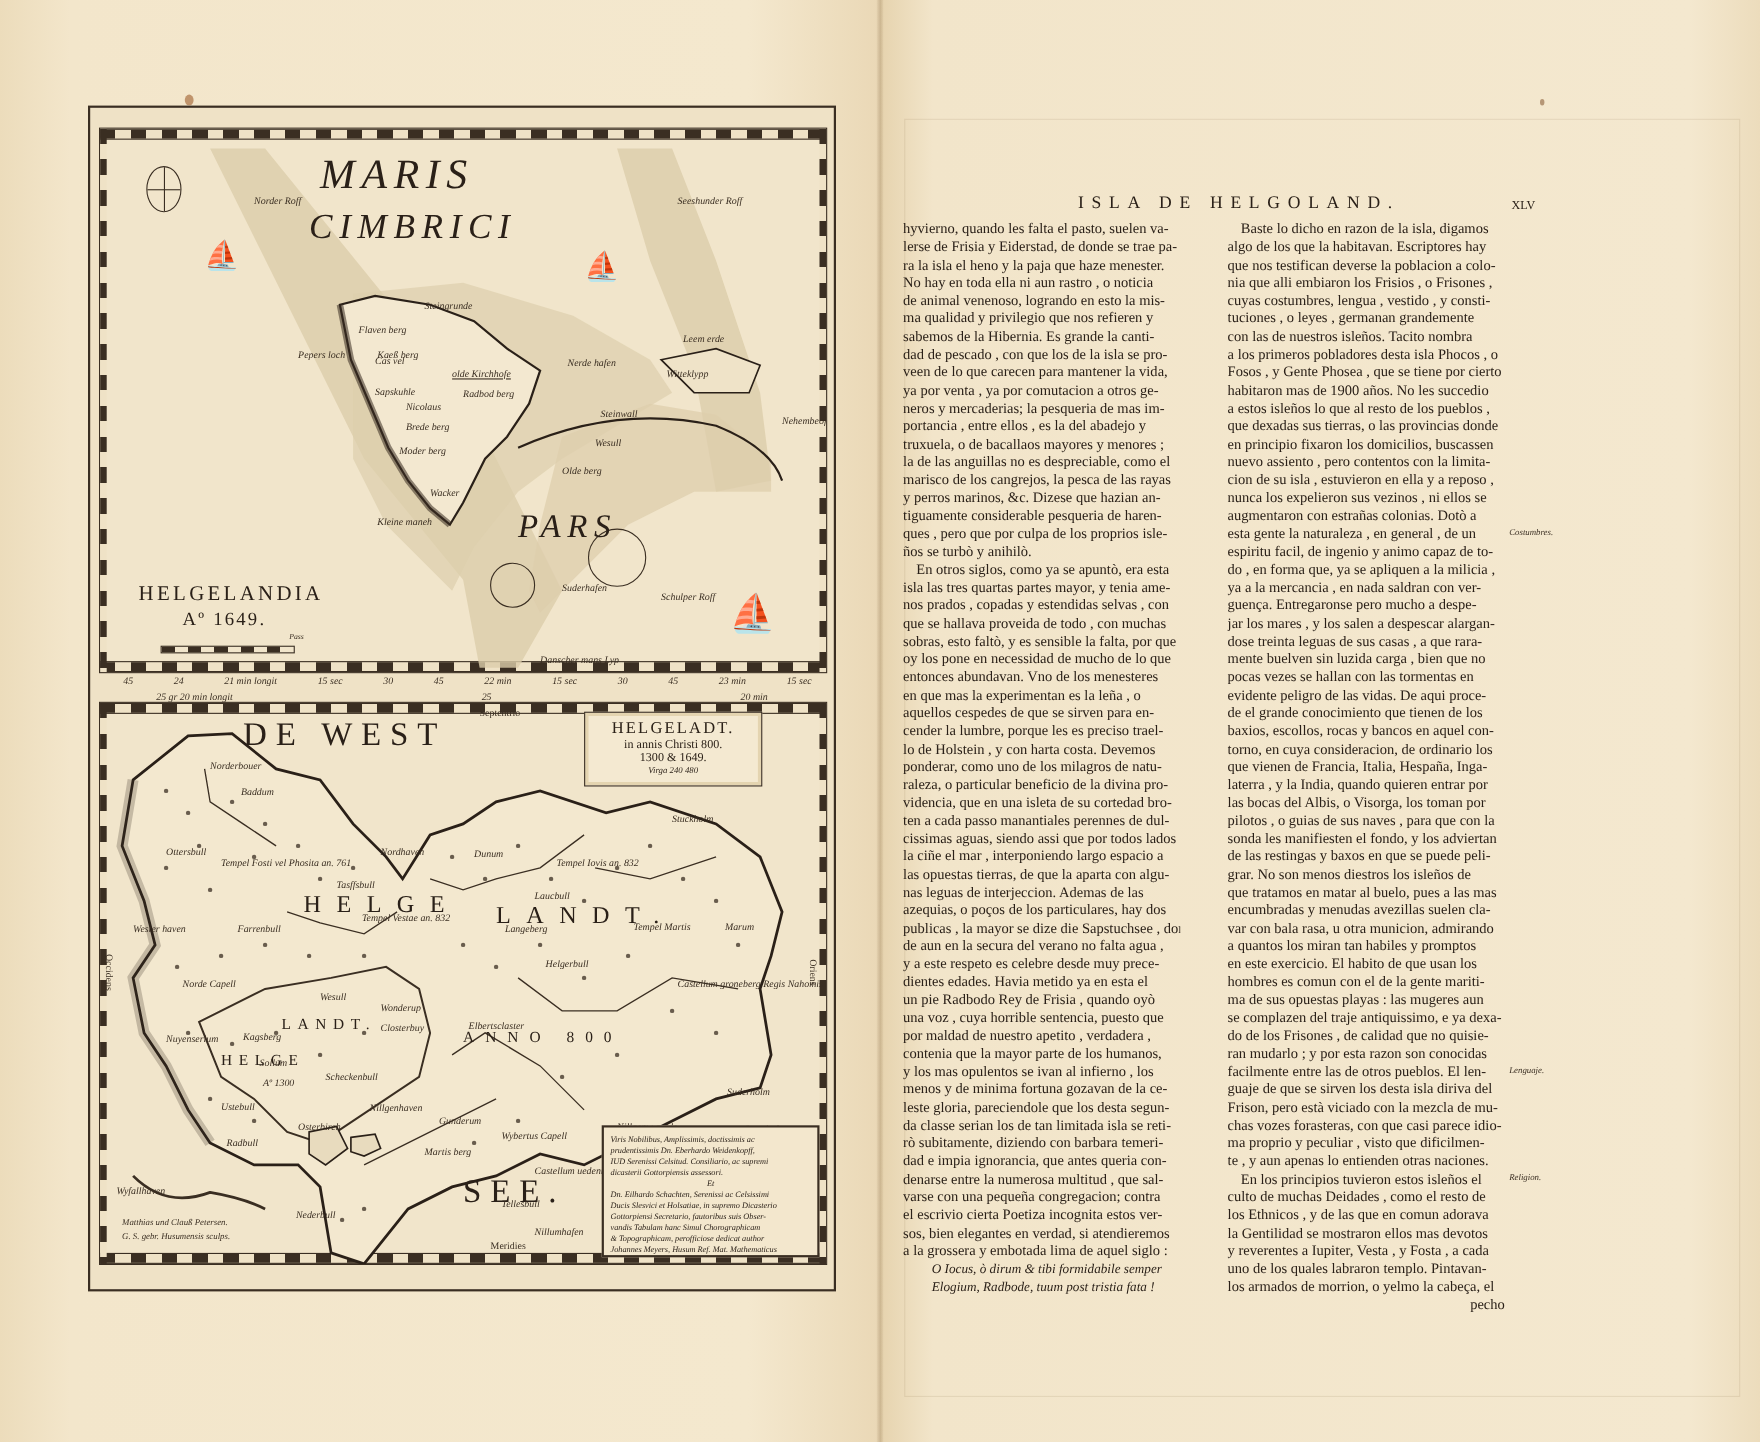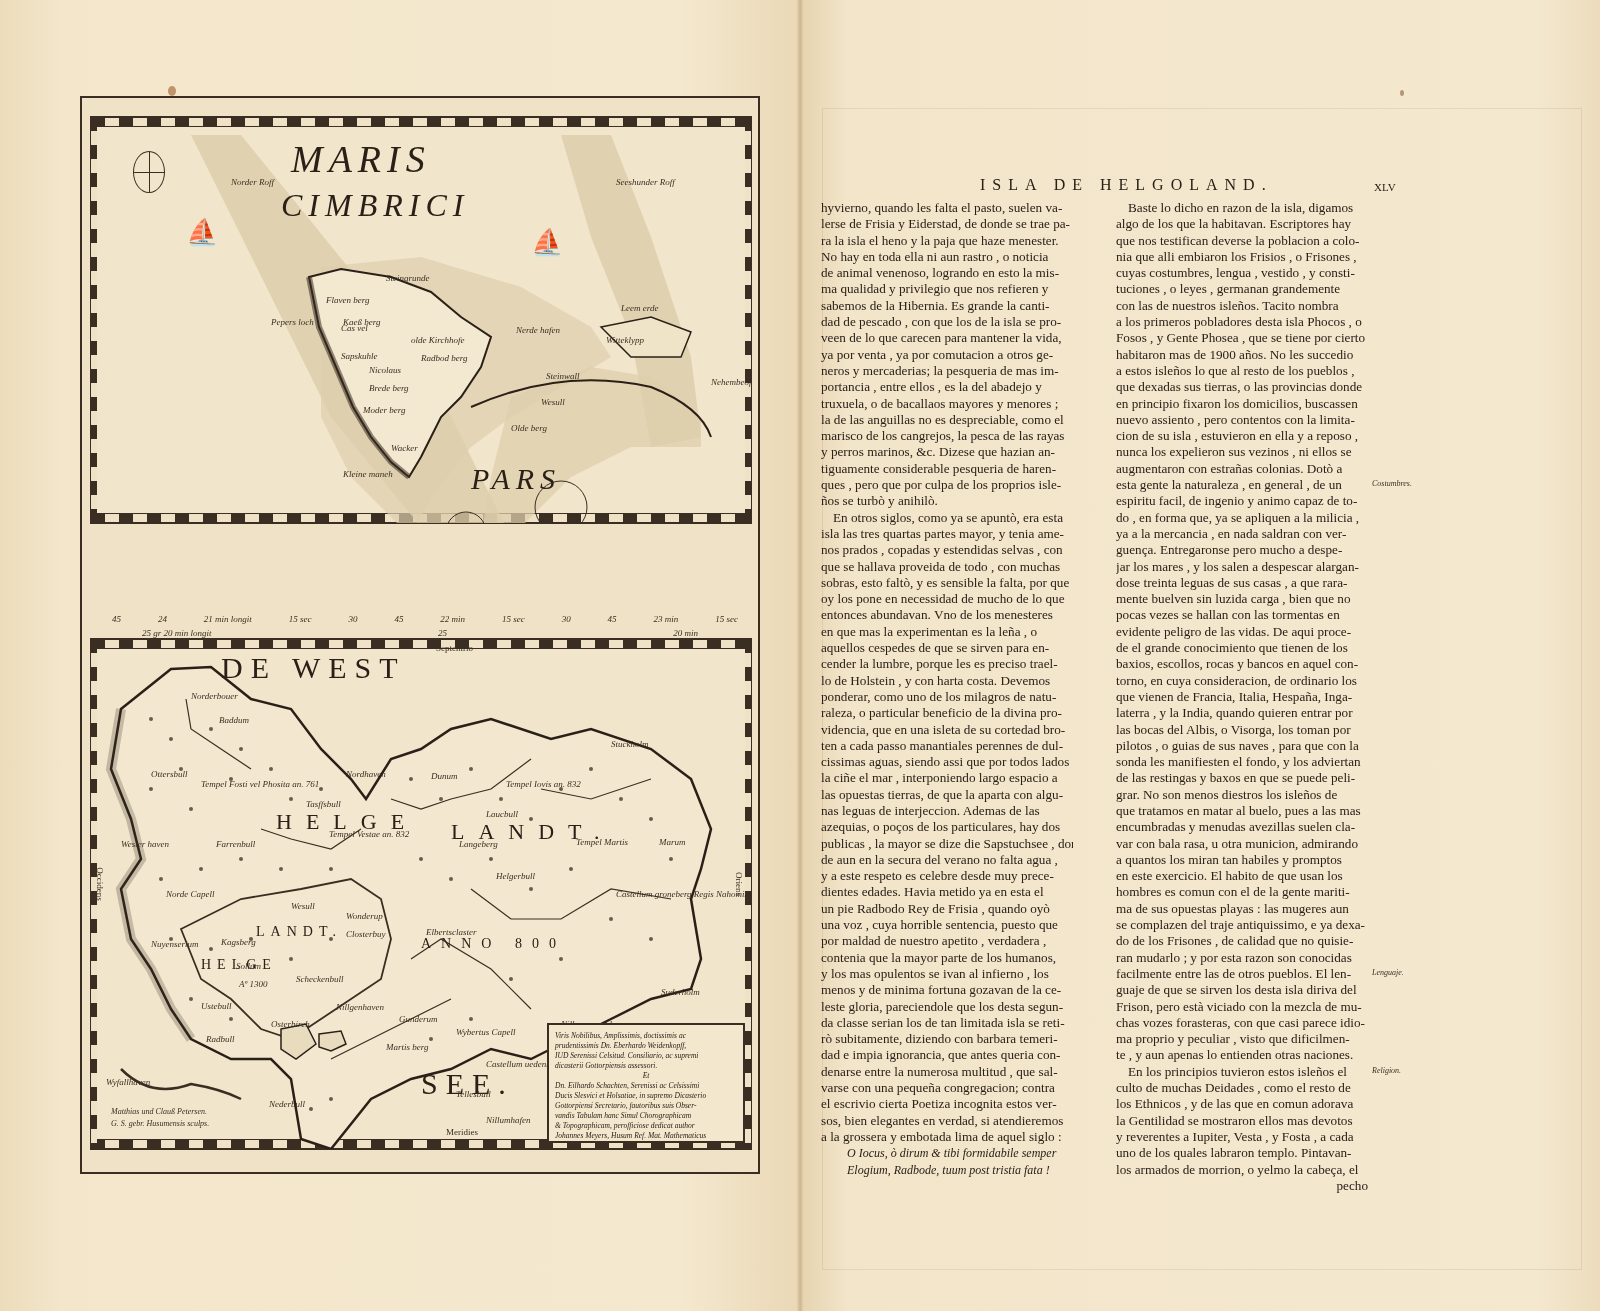--- a/index.html
+++ b/index.html
@@ -6,21 +6,21 @@
   body{width:1600px;height:1311px;background:#f1e3c6;position:relative;overflow:hidden;font-family:"Liberation Serif","DejaVu Serif",serif;color:#2b2118;}
   .page{position:absolute;top:0;height:1311px;}
   .page-left{left:0;width:800px;background:linear-gradient(90deg,#ecdcbb 0%,#f3e6cb 8%,#f4e8ce 85%,#ead8b6 100%);}
   .page-right{left:800px;width:800px;background:linear-gradient(90deg,#e6d3ae 0%,#f2e5ca 6%,#f4e8cf 92%,#ecdcbc 100%);}
   .gutter{position:absolute;left:797px;top:0;width:6px;height:1311px;background:linear-gradient(90deg,rgba(120,90,50,0.05),rgba(120,90,50,0.25),rgba(120,90,50,0.05));}
   .stain{position:absolute;border-radius:50%;background:rgba(160,110,60,0.15);}
 
   
   .map-frame{position:absolute;left:80px;top:96px;width:680px;height:1078px;border:2px solid #3a2e22;box-sizing:border-box;background:#efe2c6;}
   .map{position:absolute;left:8px;width:662px;border:1px solid #3a2e22;box-sizing:border-box;background:#f1e5cb;overflow:hidden;}
-  .map-top{top:18px;height:408px;}
+  .map-top{top:18px;height:496px;}
   .map-bottom{top:540px;height:512px;}
   .scale-bar{position:absolute;left:0;right:0;height:8px;background:repeating-linear-gradient(90deg,#3a2e22 0 14px,#efe2c6 14px 28px);border-top:1px solid #3a2e22;border-bottom:1px solid #3a2e22;}
   .scale-labels{position:absolute;left:20px;right:10px;display:flex;justify-content:space-between;font-size:9px;font-style:italic;color:#3a2e22;}
   .scale-label{white-space:nowrap;}
   .side-scale{position:absolute;top:0;bottom:0;width:6px;background:repeating-linear-gradient(180deg,#3a2e22 0 14px,#efe2c6 14px 28px);}
 
   .map-title{position:absolute;font-family:"Liberation Serif",serif;letter-spacing:3px;color:#2a2018;}
   .cursive{font-style:italic;color:#3a2e22;}
   .place{position:absolute;font-size:9px;font-style:italic;color:#3a2e22;white-space:nowrap;}
   .big-letters{position:absolute;font-family:"Liberation Serif",serif;color:#2a2018;letter-spacing:6px;}
@@ -93,21 +93,21 @@
     <div class="big-letters cursive" style="left:380px;top:345px;font-size:30px;">PARS</div>
     <div class="ship" style="left:95px;top:100px;">⛵</div>
     <div class="ship" style="left:440px;top:110px;">⛵</div>
     <div class="ship" style="left:572px;top:420px;font-size:34px;">⛵</div>
 
     <div id="top-places">
         <span class="place" style="left: 295px; top: 156px;">Steingrunde</span>
         <span class="place" style="left: 235px; top: 178px;">Flaven berg</span>
         <span class="place" style="left: 250px; top: 206px;">Cas vel</span>
         <span class="place" style="left: 252px; top: 200px;">Kaeß berg</span>
-        <span class="place" style="left: 320px; top: 218px;">olde Kirchhofe</span>
+        <span class="place" style="left: 320px; top: 218px; text-decoration: underline;">olde Kirchhofe</span>
         <span class="place" style="left: 250px; top: 234px;">Sapskuhle</span>
         <span class="place" style="left: 330px; top: 236px;">Radbod berg</span>
         <span class="place" style="left: 278px; top: 248px;">Nicolaus</span>
         <span class="place" style="left: 278px; top: 266px;">Brede berg</span>
         <span class="place" style="left: 425px; top: 208px;">Nerde hafen</span>
         <span class="place" style="left: 515px; top: 218px;">Witteklypp</span>
         <span class="place" style="left: 530px; top: 186px;">Leem erde</span>
         <span class="place" style="left: 455px; top: 254px;">Steinwall</span>
         <span class="place" style="left: 450px; top: 280px;">Wesull</span>
         <span class="place" style="left: 272px; top: 288px;">Moder berg</span>
@@ -272,20 +272,26 @@
         <span class="place" style="left: 470px; top: 380px;">Nillgenw aalde</span>
         <span class="place" style="left: 585px; top: 382px;">Osterhafen</span>
         <span class="place" style="left: 395px; top: 420px;">Castellum uedenburg Regis Nahomis</span>
         <span class="place" style="left: 365px; top: 450px;">Tellesbull</span>
         <span class="place" style="left: 395px; top: 476px;">Nillumhafen</span>
         <span class="place" style="left: 15px; top: 438px;">Wyfallhaven</span>
         <span class="place" style="left: 178px; top: 460px;">Nederbull</span>
         <span class="place" style="left: 230px; top: 510px;">Suderkerch</span>
       </div>
 
+    <div class="cartouche">
+      <div class="cart-title">HELGELADT.</div>
+      <div class="cart-line">in annis Christi 800.</div>
+      <div class="cart-line">1300 &amp; 1649.</div>
+      <div class="cart-line" style="font-size:8px;font-style:italic;">Virga 240 480</div>
+    </div>
 
     <div class="dedication" id="dedication">
         <span class="ded-line">Viris Nobilibus, Amplissimis, doctissimis ac</span>
         <span class="ded-line">prudentissimis Dn. Eberhardo Weidenkopff,</span>
         <span class="ded-line">IUD Serenissi Celsitud. Consiliario, ac supremi</span>
         <span class="ded-line">dicasterii Gottorpiensis assessori.</span>
         <span class="ded-line" style="text-align: center;">Et</span>
         <span class="ded-line">Dn. Eilhardo Schachten, Serenissi ac Celsissimi</span>
         <span class="ded-line">Ducis Slesvici et Holsatiae, in supremo Dicasterio</span>
         <span class="ded-line">Gottorpiensi Secretario, fautoribus suis Obser-</span>

